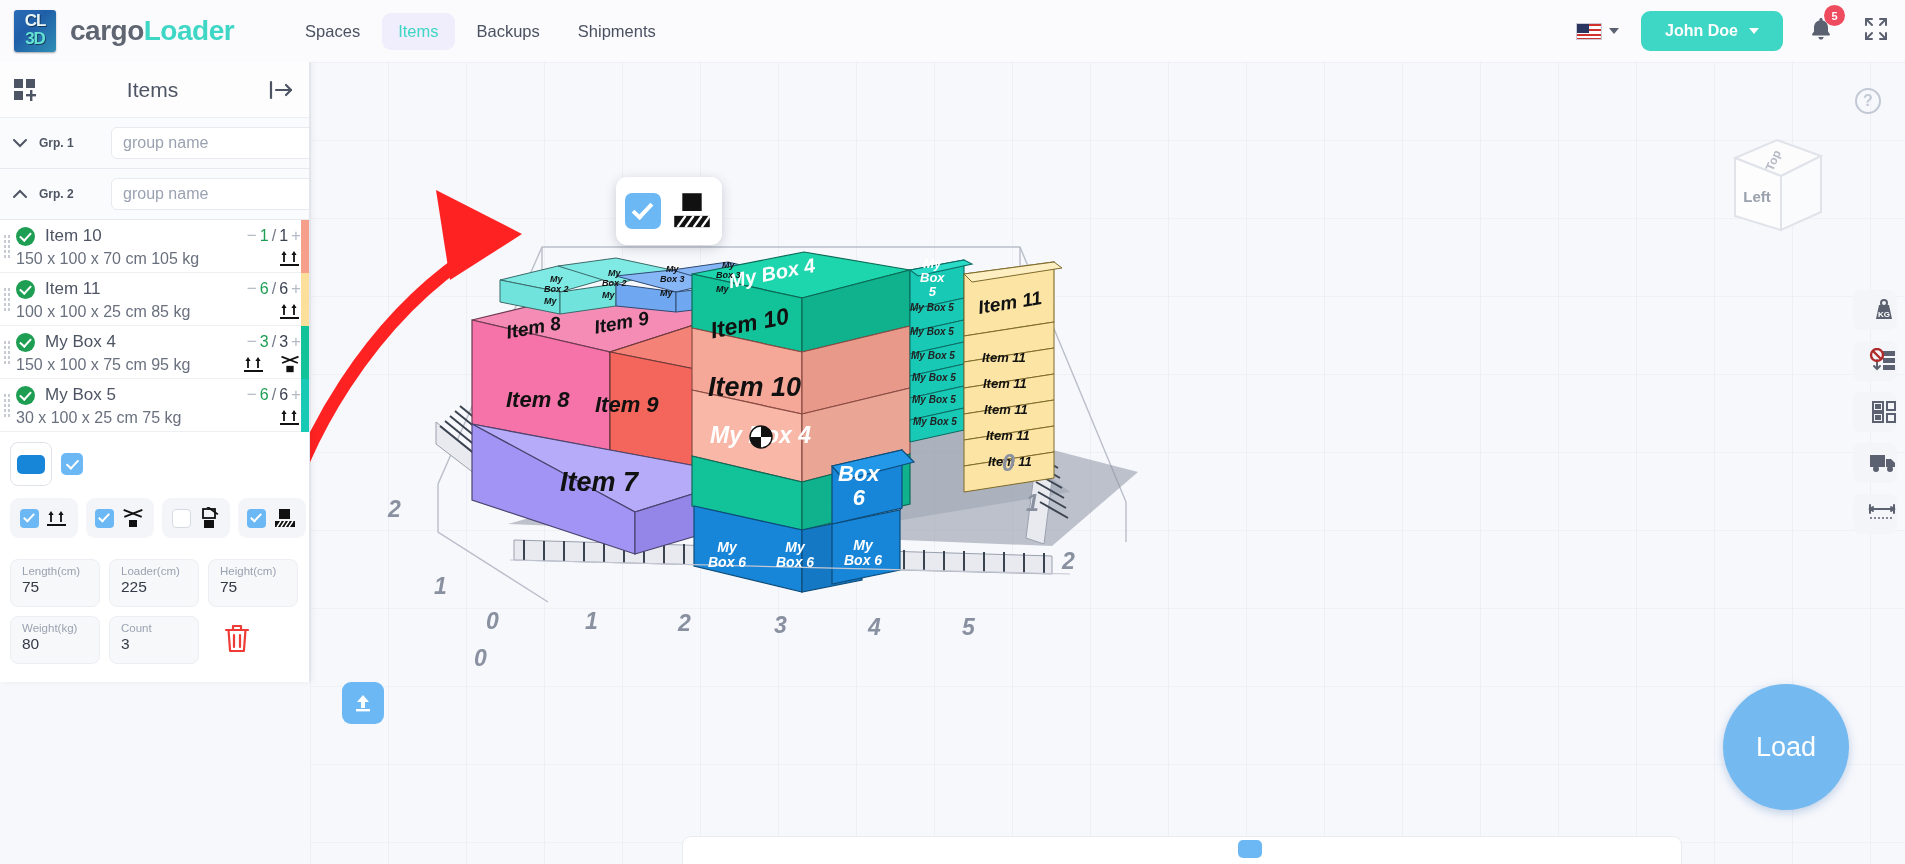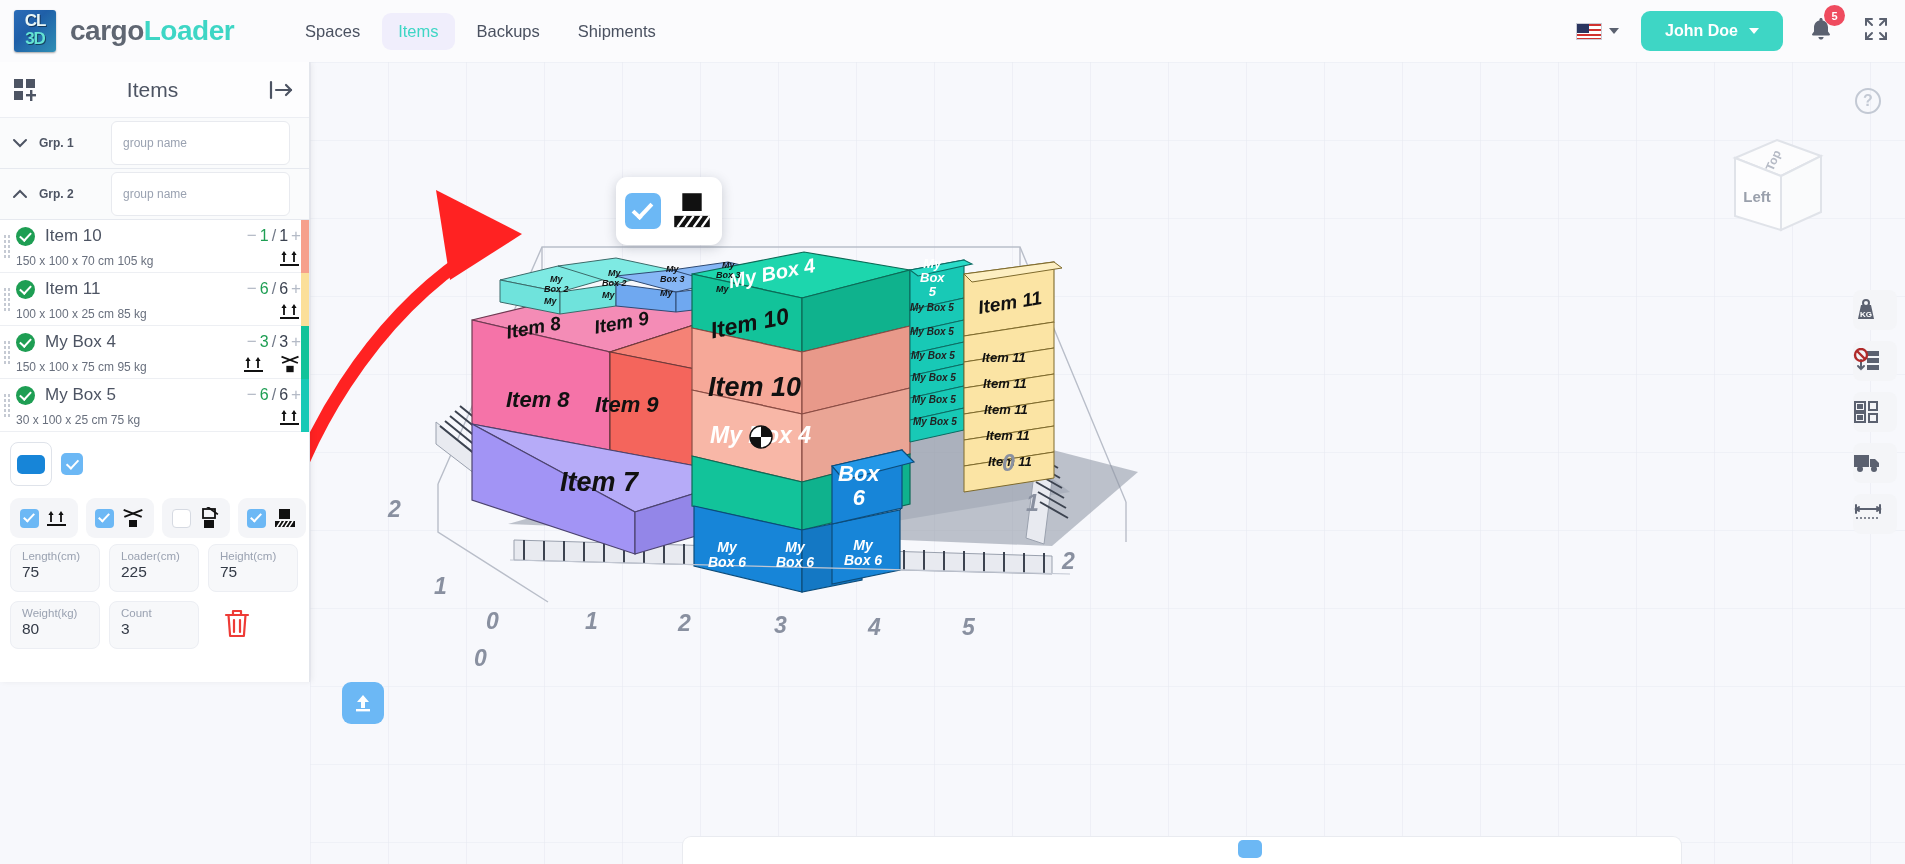--- a/index.html
+++ b/index.html
@@ -88,22 +88,22 @@
   .grid-plus-icon { width:22px;height:22px; position:relative; cursor:pointer; }
   .collapse-icon { cursor:pointer; width:26px; height:22px; position:relative; }
 
   .group-row {
     height: 51px; display:flex; align-items:center; gap:10px; padding: 0 11px;
     background:#fafbfc; border-bottom:1px solid #e6e9ef;
   }
   .chev { width:18px;height:18px;position:relative;cursor:pointer;flex:none; }
   .group-label { font-size:12px; font-weight:bold; color:#4d5463; width:62px; flex:none;}
   .group-input {
-    flex:1; height:44px; border:1px solid #e8eaef; border-radius:6px; background:#fff;
-    font-size:12px; color:#3b4250; padding: 0 11px; font-family:"Liberation Sans",sans-serif;
+    flex:1; height:32px; border:1px solid #e8eaef; border-radius:6px; background:#fff;
+    font-size:16px; color:#3b4250; padding: 0 11px; font-family:"Liberation Sans",sans-serif;
   }
   .group-input::placeholder { color:#9aa2b1; }
   .vdiv { width:1px; height:22px; background:#dfe3ea; }
 
   
   .item-row { position: relative; border-bottom:1px solid #edeff3; height: 53px; background:#fff; }
   .drag-dots {
     position:absolute; left:3px; top:14px; width:8px; height:24px;
     background-image: radial-gradient(#c5cad3 1px, transparent 1.2px);
     background-size: 4px 5px;
@@ -116,21 +116,21 @@
   .check-circle::after {
     content:""; width:5px;height:9px;border:solid #fff;border-width:0 2px 2px 0;
     transform: rotate(43deg); margin-top:-2px;
   }
   .item-name { font-size:17px; color:#4d5463; margin-left:10px; }
   .counter { margin-left:auto; font-size:16px; color:#3b4250; display:flex; align-items:center; gap:3px; }
   .counter .minus, .counter .plus { color:#b4bac6; cursor:pointer; font-size:17px; }
   .counter .cur { color:#1e9e53; }
   .counter .sl { color:#707887; }
   .ir-bot { position:absolute; left:16px; top:28px; right:8px; display:flex; align-items:flex-end; }
-  .item-dims { font-size:12px; color:#69707e; }
+  .item-dims { font-size:16px; color:#69707e; }
   .row-icons { margin-left:auto; display:flex; align-items:center; gap:14px; }
   .color-strip { position:absolute; right:0; top:0; width:8px; height:53px; }
 
   
   #detail { padding: 10px 10px 0 10px; }
   #name-row { display:flex; gap:9px; align-items:stretch; }
   #swatch-box {
     width:42px;height:44px;border:1px solid #dfe3ea;border-radius:8px;background:#fff;
     display:flex;align-items:center;justify-content:center;cursor:pointer;flex:none;
   }
@@ -155,21 +155,21 @@
     display:flex;align-items:center;justify-content:center;gap:7px; cursor:pointer; flex:none;
   }
   .fchk { width:19px;height:19px;border-radius:4px;flex:none; }
   .fchk.on { background:#6cb8f5; position:relative; }
   .fchk.on::after {
     content:""; position:absolute; left:6px; top:2.5px;
     width:4px;height:9px;border:solid #fff;border-width:0 2.2px 2.2px 0;transform:rotate(43deg);
   }
   .fchk.off { background:#fff; border:1px solid #d6dae2; }
 
-  #dims-grid { display:flex; gap:9px; margin-top: 6px; flex-wrap: wrap; }
+  #dims-grid { display:flex; gap:9px; margin-top: 21px; flex-wrap: wrap; }
   .dim-field {
     background:#f7f8fa; border:1px solid #eceef3; border-radius:8px;
     padding: 5px 11px; width: 90px; height:48px;
   }
   #trash { margin-left: 14px; align-self:center; cursor:pointer; }
 
   
   #viewport {
     position:absolute; left:310px; top:62px; width:1595px; height:802px;
     background:#f7f8fc; overflow:hidden;
@@ -180,21 +180,21 @@
     display:flex;align-items:center;justify-content:center; cursor:pointer;
   }
   #viewcube {
     position:absolute; right:74px; top:70px; width:110px; height:105px; cursor:pointer;
   }
   #toolbar-right {
     position:absolute; right:8px; top:228px; display:flex; flex-direction:column; gap:11px;
   }
   .tool-btn {
     width:44px;height:40px;background:#f4f5f8;border-radius:8px;
-    display:flex;align-items:center;justify-content:flex-start;cursor:pointer;
+    display:flex;align-items:center;justify-content:flex-end;cursor:pointer;
   }
   #popup-toggle {
     position:absolute; left:306px; top:115px; width:106px;height:68px;
     background:#fff; border-radius:11px; box-shadow: 0 3px 12px rgba(40,50,70,.22);
     display:flex;align-items:center;justify-content:center;gap:10px; padding: 0 8px;
   }
   #popup-chk {
     width:36px;height:36px;border-radius:7px;background:#6cb8f5;position:relative;cursor:pointer;flex:none;
   }
   #popup-chk::after {
@@ -796,18 +796,19 @@
     </div>
   </div>
 
   <div id="upload-btn">
     <svg width="22" height="22" viewBox="0 0 22 22">
       <path d="M11 3l6 7h-4v6h-4v-6H5z" fill="#fff"></path>
       <rect x="4" y="17" width="14" height="2.4" fill="#fff"></rect>
     </svg>
   </div>
 
+  <div id="load-btn">Load</div>
 
   <div id="bottom-strip">
     <div id="bottom-dot1"></div>
 
   </div>
 </main>
 
 </body></html>

